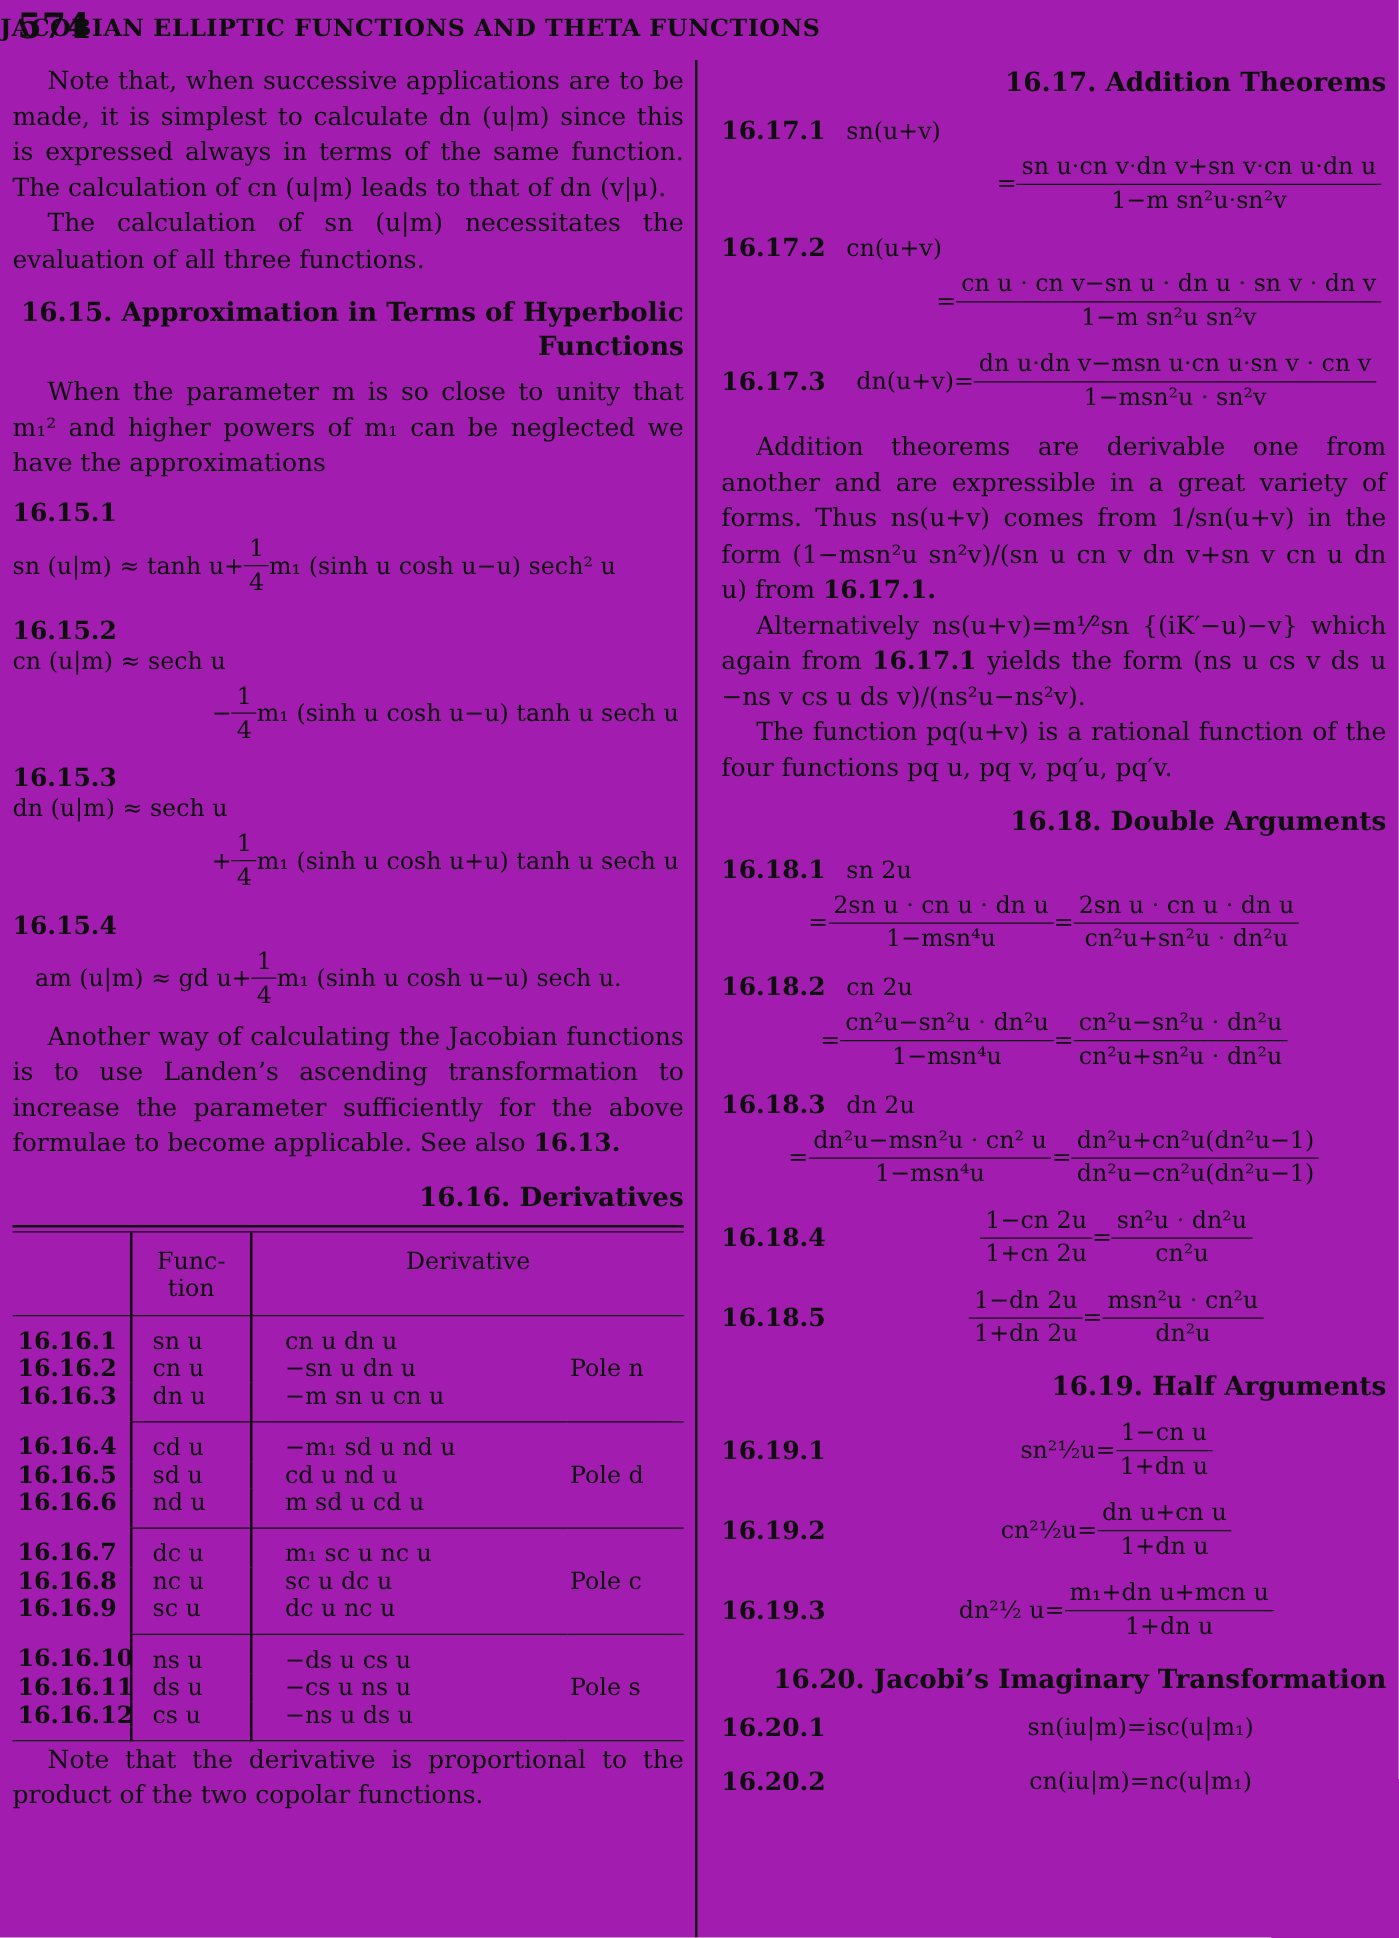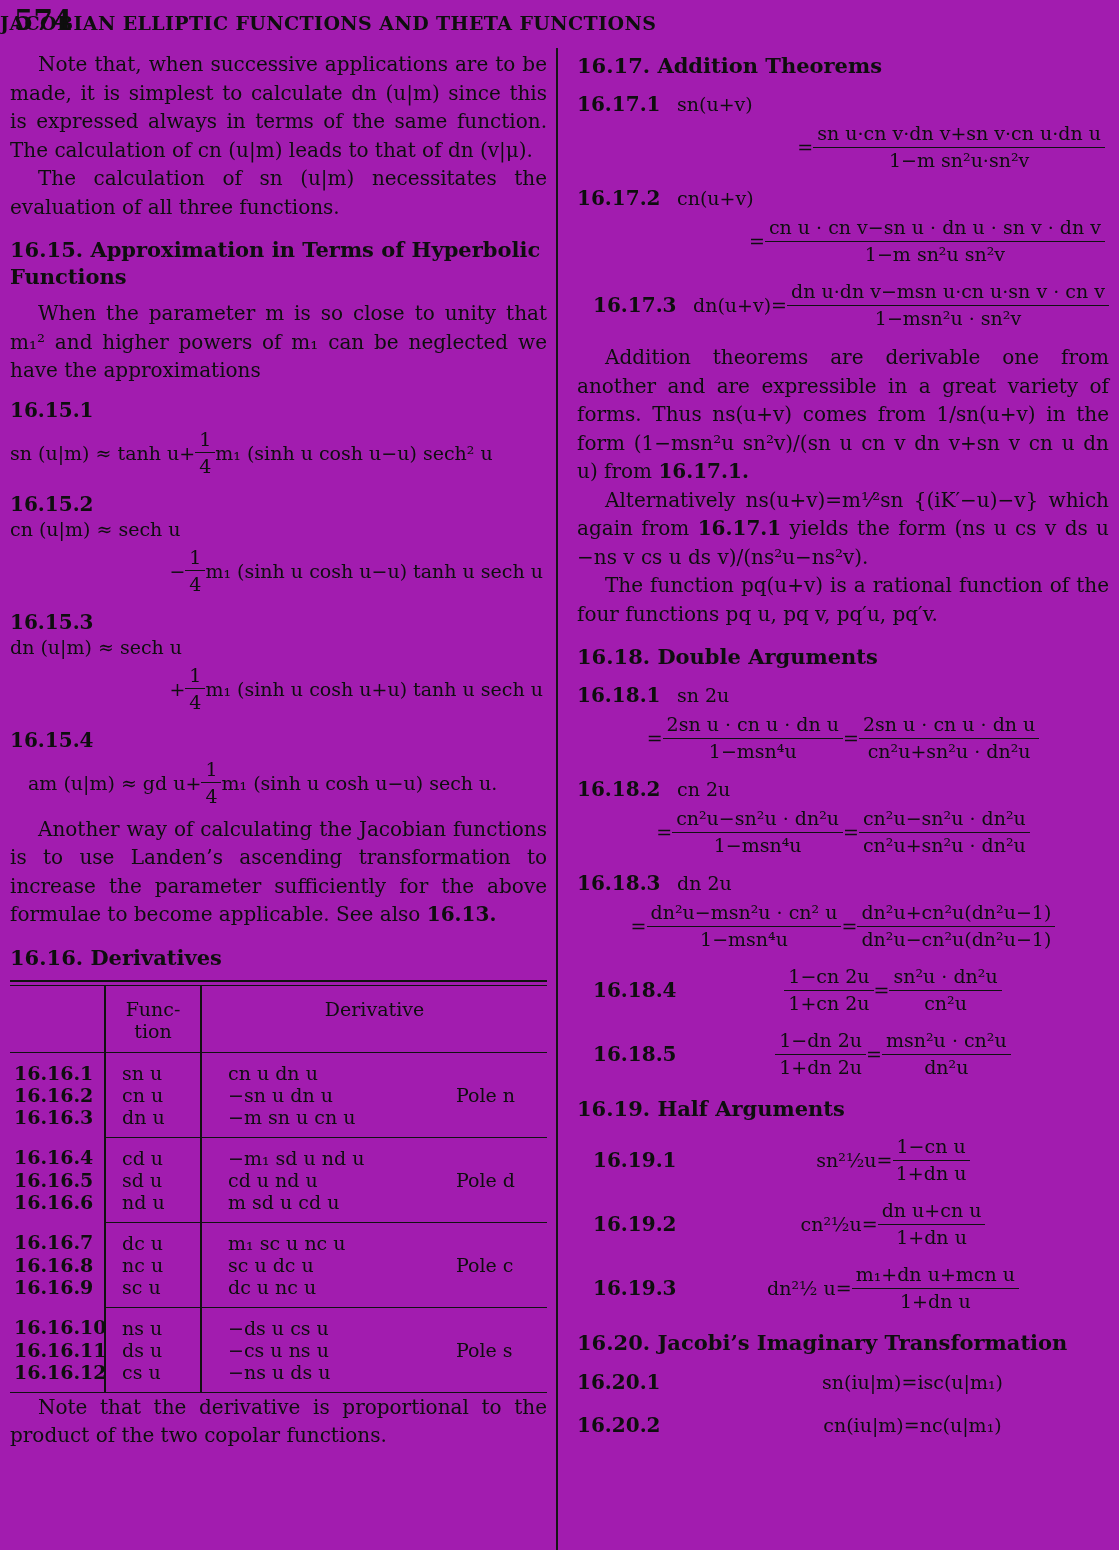--- a/index.html
+++ b/index.html
@@ -17,41 +17,41 @@
   .col { position:absolute; top:50px; }
   .col-left  { left:10px;  width:537px; }
   .col-right { left:577px; width:532px; }
 
   p.body {
     margin:0; text-align:justify; text-indent:28px;
     font-size:20px; line-height:28.5px;
   }
   p.body .ref { font-weight:bold; }
   h2.sec {
-    text-align:left; font-size:21px; line-height:27px;
+    text-align:right; font-size:21px; line-height:27px;
     margin:15px 0 9px; font-weight:bold;
   }
   .eqnum { font-weight:bold; font-size:20px; }
   .eqnum-line { margin:13px 0 2px; }
   .eq { font-size:19px; }
 
   .frac { display:inline-block; vertical-align:middle; text-align:center; line-height:23px; }
   .frac .num { display:block; border-bottom:1.6px solid #111; padding:0 4px 1.5px; }
   .frac .den { display:block; padding-top:1.5px; }
 
   .eq-line {
     display:flex; align-items:center; white-space:nowrap;
     margin:5px 0 6px; min-height:52px;
   }
   .eq-line.start  { justify-content:flex-start; }
   .eq-line.center { justify-content:center; }
   .eq-line.right  { justify-content:flex-end; padding-right:4px; }
   .eq-line.indent { padding-left:18px; }
 
-  .eq-flex { display:flex; align-items:center; white-space:nowrap; margin:12px 16px; min-height:52px; }
+  .eq-flex { display:flex; align-items:center; white-space:nowrap; margin:12px 0; min-height:52px; }
   .eq-flex .eqnum { flex:none; width:100px; }
   .eq-flex .mid { flex:1; display:flex; justify-content:center; align-items:center; }
   .eq-flex.shallow { min-height:34px; margin:9px 0;gap:39px; }
 
   .eq-head { display:flex; align-items:baseline; margin:13px 0 2px; }
   .eq-head .eqnum { flex:none; width:100px; }
 
   
   .dbl-rule { border-top:2px solid #111; border-bottom:1px solid #111; height:3px; margin:2px 0 0; }
   .dtable {

